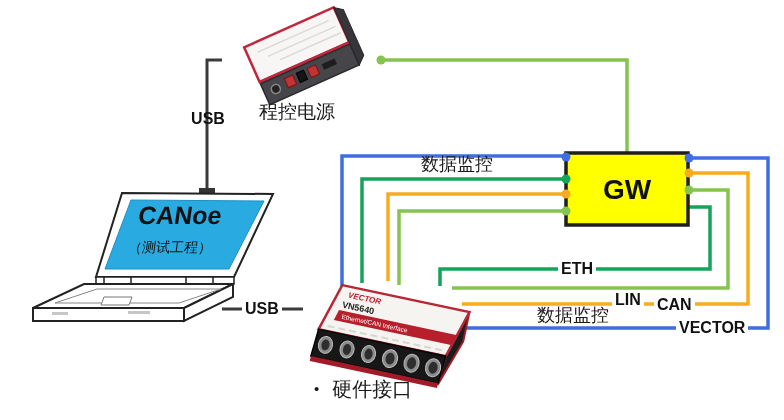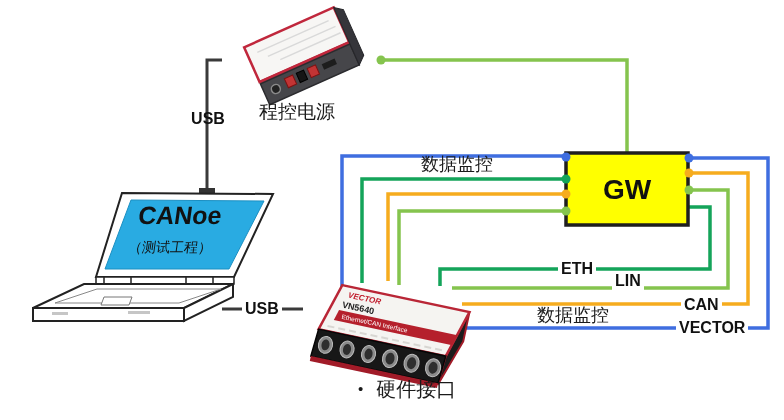--- a/index.html
+++ b/index.html
@@ -8,21 +8,21 @@
   #stage{position:absolute;left:0;top:0;width:784px;height:420px;}
   svg{position:absolute;left:0;top:0;}
   .lbl{position:absolute;color:#111;white-space:nowrap;line-height:1.1;}
   .latin{font-family:"Liberation Sans",sans-serif;font-weight:bold;font-size:16px;text-align:center;}
   .cjk{font-family:"Liberation Serif",serif;font-size:18px;color:#1a1a1a;}
   .onLine{background:#ffffff;padding:0 3px;}
   .canoe-title{font-family:"Liberation Sans",sans-serif;font-weight:bold;font-size:25px;
                width:104px;text-align:center;transform:skewX(-8deg);}
   .canoe-sub{font-family:"Liberation Serif",serif;font-size:14px;width:124px;text-align:center;
              transform:skewX(-8deg);}
-  .hw{font-size:20px;margin-left:44px;}
+  .hw{font-size:20px;}
   .hw .bullet{font-size:15px;margin-right:13px;vertical-align:2px;font-family:"Liberation Sans",sans-serif;}
 </style>
 </head>
 <body>
 
 <div id="stage">
 
   <svg width="784" height="420" viewBox="0 0 784 420">
 
     <polyline points="222,60 207,60 207,192" fill="none" stroke="#3a3a3a" stroke-width="3"></polyline>
@@ -120,23 +120,23 @@
   <div class="lbl cjk" style="left:259px;top:102px;font-size:19px;">程控电源</div>
 
   <div class="lbl canoe-title" style="left:128px;top:202px;">CANoe</div>
 
   <div class="lbl canoe-sub" style="left:108px;top:240px;">（测试工程）</div>
 
   <div class="lbl latin onLine" style="left:242px;top:300px;">USB</div>
 
   <div class="lbl latin onLine" style="left:558px;top:260px;">ETH</div>
 
-  <div class="lbl latin onLine" style="left:612px;top:272px;">LIN</div>
+  <div class="lbl latin onLine" style="left:612px;top:291px;">LIN</div>
 
-  <div class="lbl latin onLine" style="left:681px;top:296px;">CAN</div>
+  <div class="lbl latin onLine" style="left:654px;top:296px;">CAN</div>
 
   <div class="lbl latin onLine" style="left:676px;top:319px;">VECTOR</div>
 
   <div class="lbl cjk" style="left:537px;top:306px;">数据监控</div>
 
   <div class="lbl cjk hw" style="left:314px;top:378px;">
     <span class="bullet">•</span><span>硬件接口</span>
   </div>
 
 </div>

